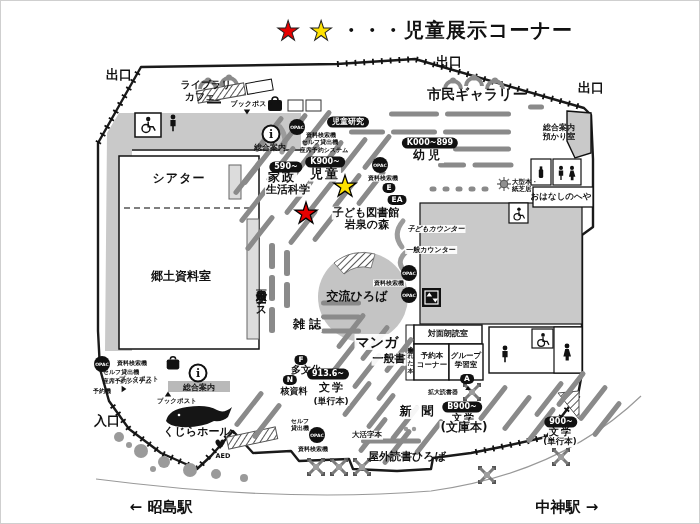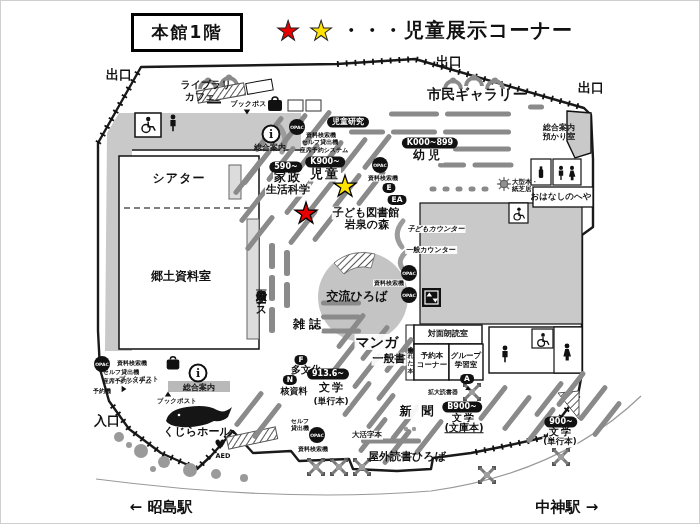--- a/index.html
+++ b/index.html
@@ -32,23 +32,20 @@
   .tri-d{border-left:4px solid transparent;border-right:4px solid transparent;border-top:6px solid #111;}
   .tri-u{border-left:4px solid transparent;border-right:4px solid transparent;border-bottom:6px solid #111;}
   .tri-r{border-top:4px solid transparent;border-bottom:4px solid transparent;border-left:6px solid #111;}
   .station{position:absolute;transform:translate(-50%,-50%);font-size:15px;font-weight:bold;z-index:3;}
 </style>
 </head>
 <body>
 
 <div class="page">
 
-  <div class="floor-box">
-    <span>本館1階</span>
-  </div>
   <span class="hstar" style="left:287px;top:29px;color:#e60000;">★</span>
   <span class="hstar" style="left:320px;top:29px;color:#ffe200;">★</span>
   <div class="legend-txt">・・・児童展示コーナー</div>
 
   <svg class="abs" style="left:0;top:0;z-index:0;" width="700" height="524" viewBox="0 0 700 524">
     <defs>
       <pattern id="ht" width="5" height="5" patternUnits="userSpaceOnUse" patternTransform="rotate(45)">
         <rect width="5" height="5" fill="#fff"></rect>
           <line x1="0" y1="0" x2="0" y2="5" stroke="#555" stroke-width="2"></line>
       </pattern>
@@ -312,21 +309,21 @@
   <div class="l" style="left:299px;top:424px;font-size:6px;">セルフ
 貸出機</div>
   <div class="l" style="left:312px;top:448px;font-size:6px;">資料検索機</div>
 
   <div class="badge" style="left:347px;top:121px;">児童研究</div>
   <div class="badge" style="left:429px;top:142px;">K000~899</div>
   <div class="l c" style="left:427px;top:155px;font-size:12px;letter-spacing:3px;">幼児</div>
   <div class="badge" style="left:324px;top:161px;">K900~</div>
   <div class="l c" style="left:324px;top:173px;font-size:13px;letter-spacing:2px;">児童</div>
   <div class="badge" style="left:285px;top:166px;">590~</div>
-  <div class="l c" style="left:287px;top:177px;font-size:12px;letter-spacing:2px;">家政</div>
+  <div class="l c" style="left:281px;top:177px;font-size:12px;letter-spacing:2px;">家政</div>
   <div class="l c" style="left:287px;top:189px;font-size:11px;">生活科学</div>
   <div class="badge sm" style="left:388px;top:187px;">E</div>
   <div class="badge sm" style="left:396px;top:199px;">EA</div>
   <div class="l c" style="left:365px;top:212px;font-size:11px;">子ども図書館</div>
   <div class="l c" style="left:366px;top:224px;font-size:11px;">岩泉の森</div>
   <div class="l" style="left:558px;top:131px;font-size:8px;">総合案内
 預かり室</div>
   <div class="l" style="left:560px;top:196px;font-size:8.5px;">おはなしのへや</div>
   <div class="l" style="left:524px;top:185px;font-size:6.5px;text-align:left;">大型本・
 紙芝居</div>
@@ -360,21 +357,21 @@
   <div class="l c" style="left:305px;top:369px;font-size:10px;">多文化</div>
   <div class="badge sm" style="left:289px;top:379px;">N</div>
   <div class="l c" style="left:293px;top:390px;font-size:9px;">核資料</div>
   <div class="badge" style="left:327px;top:373px;">913.6~</div>
   <div class="l c" style="left:331px;top:387px;font-size:11px;letter-spacing:2px;">文学</div>
   <div class="l c" style="left:330px;top:400px;font-size:9px;">(単行本)</div>
 
   <div class="l c" style="left:417px;top:411px;font-size:12px;letter-spacing:3px;">新 聞</div>
   <div class="badge" style="left:461px;top:406px;">B900~</div>
   <div class="l c" style="left:463px;top:417px;font-size:10px;letter-spacing:2px;">文学</div>
-  <div class="l c" style="left:463px;top:427px;font-size:10px;text-decoration:underline;">(文庫本)</div>
+  <div class="l c" style="left:463px;top:427px;font-size:12px;">(文庫本)</div>
   <div class="badge" style="left:560px;top:421px;">900~</div>
   <div class="l c" style="left:560px;top:431px;font-size:10px;letter-spacing:2px;">文学</div>
   <div class="l c" style="left:559px;top:441px;font-size:8.5px;">(単行本)</div>
 
   <div class="l c" style="left:366px;top:434px;font-size:7.5px;">大活字本</div>
   <div class="l" style="left:406px;top:456px;font-size:11px;">屋外読書ひろば</div>
   <div class="l" style="left:196px;top:431px;font-size:11px;">くじらホール</div>
   <span class="l" style="left:219px;top:444px;font-size:13px;-webkit-text-stroke:0;">♥</span>
   <div class="l" style="left:222px;top:456px;font-size:6.5px;">AED</div>
 

